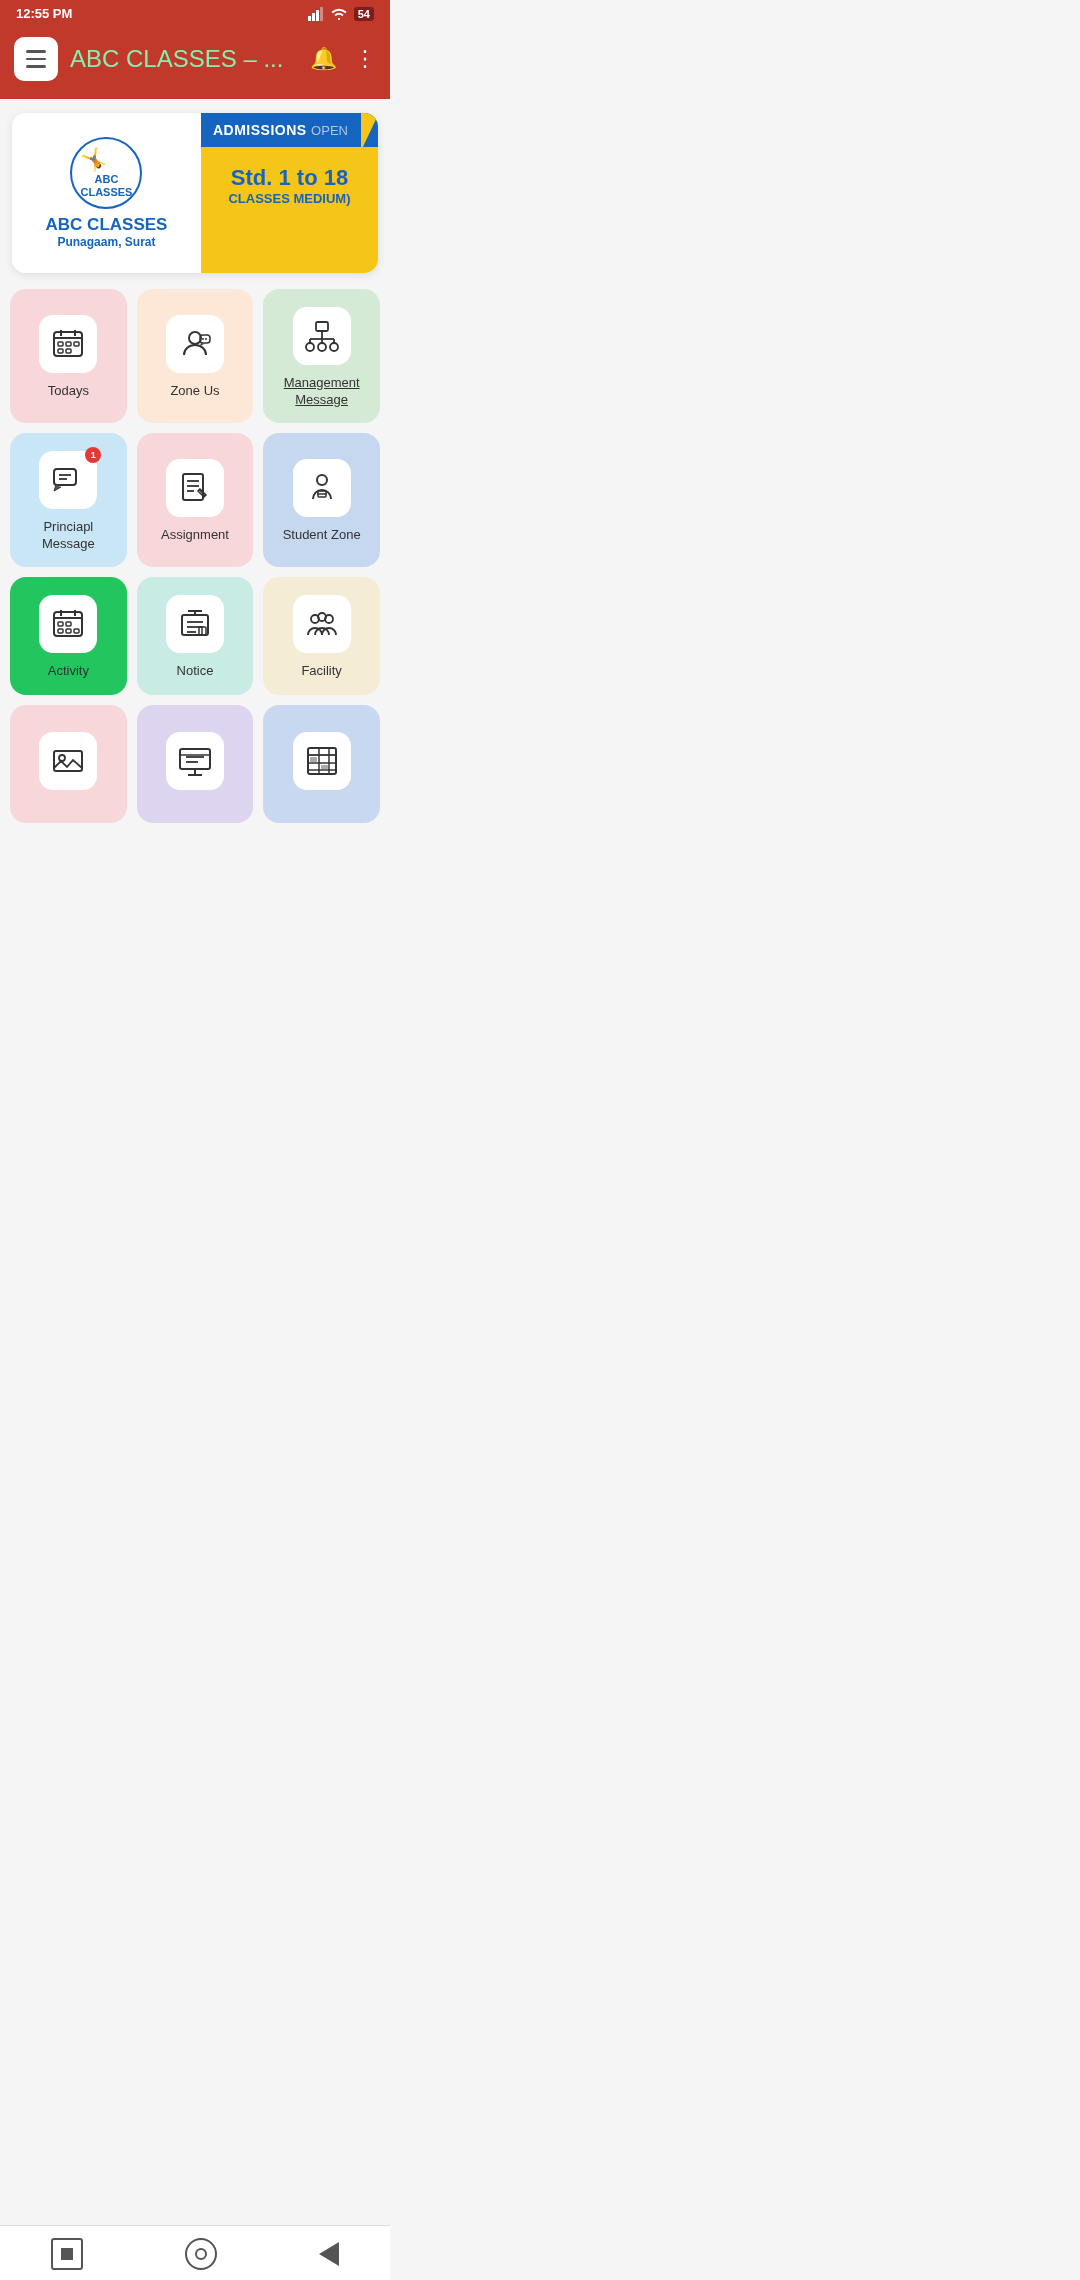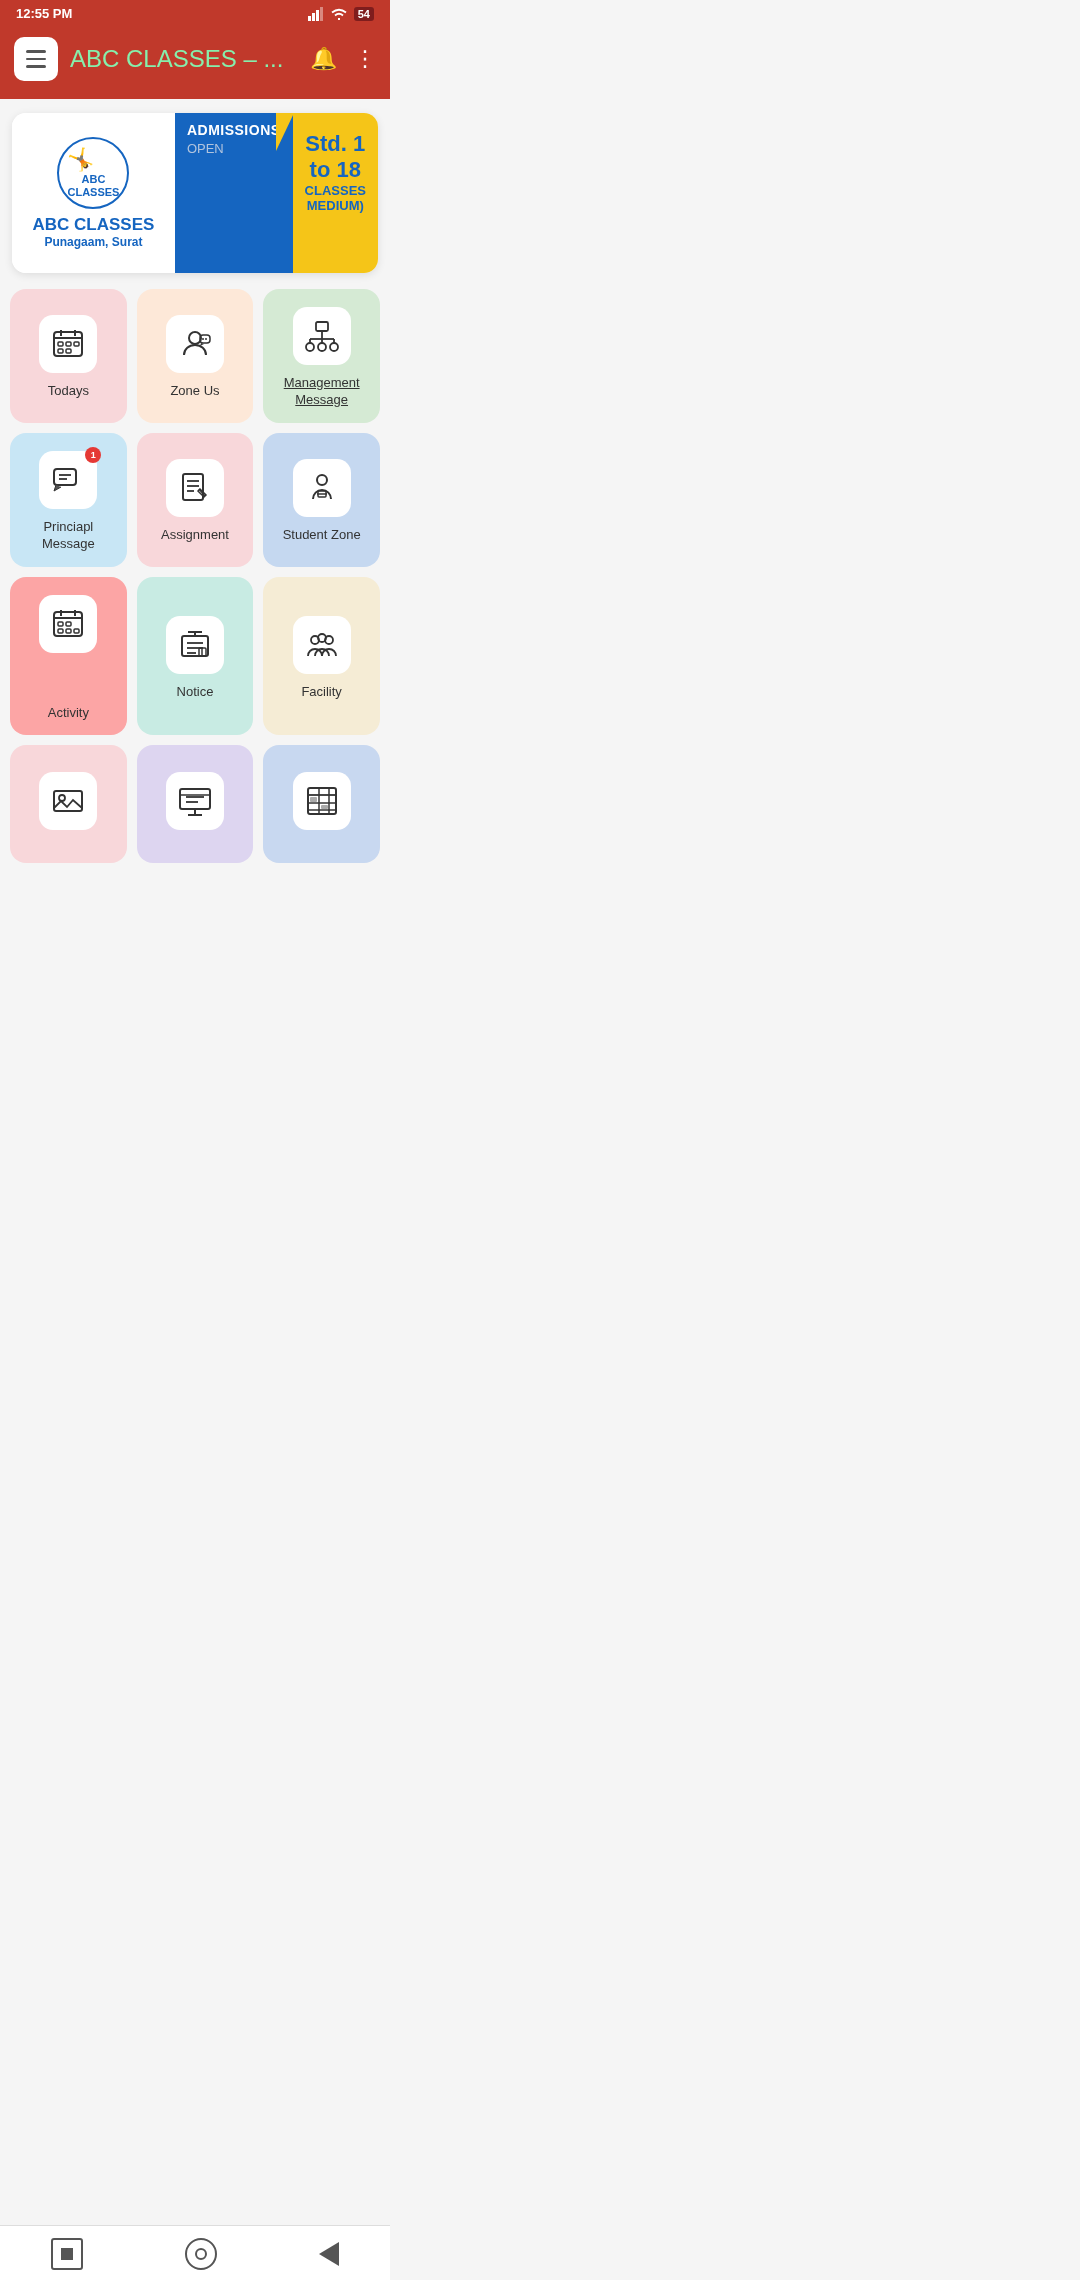--- a/index.html
+++ b/index.html
@@ -138,21 +138,21 @@
     .banner-location {
       color: #1565C0;
       font-size: 12px;
       font-weight: 600;
       text-align: center;
     }
     .banner-right {
       flex: 1.1;
       background: #f5c518;
       display: flex;
-      flex-direction: row;
+      flex-direction: column;
       justify-content: flex-start;
       position: relative;
     }
     .admissions-bar {
       background: #1565C0;
       padding: 8px 12px;
       position: relative;
     }
     .admissions-bar::after {
       content: '';
@@ -245,21 +245,21 @@
       align-items: center;
       justify-content: center;
     }
 
     .bg-pink    { background: #f8d7da; }
     .bg-peach   { background: #fde8d8; }
     .bg-green   { background: #d5ead4; }
     .bg-lblue   { background: #c8e6f5; }
     .bg-lpink   { background: #f8d7da; }
     .bg-blue    { background: #c5d8f0; }
-    .bg-teal    { background: #fca5a5; gap: 42px; }
+    .bg-teal    { background: #22c55e; }
     .bg-teal2   { background: #c8ebe3; }
     .bg-cream   { background: #f5ecd5; }
     .bg-rose    { background: #f8d7da; }
     .bg-lavender{ background: #ddd5f0; }
     .bg-sky     { background: #c8d8f0; }
 
     
     .nav-bar {
       background: white;
       border-top: 1px solid #ddd;

